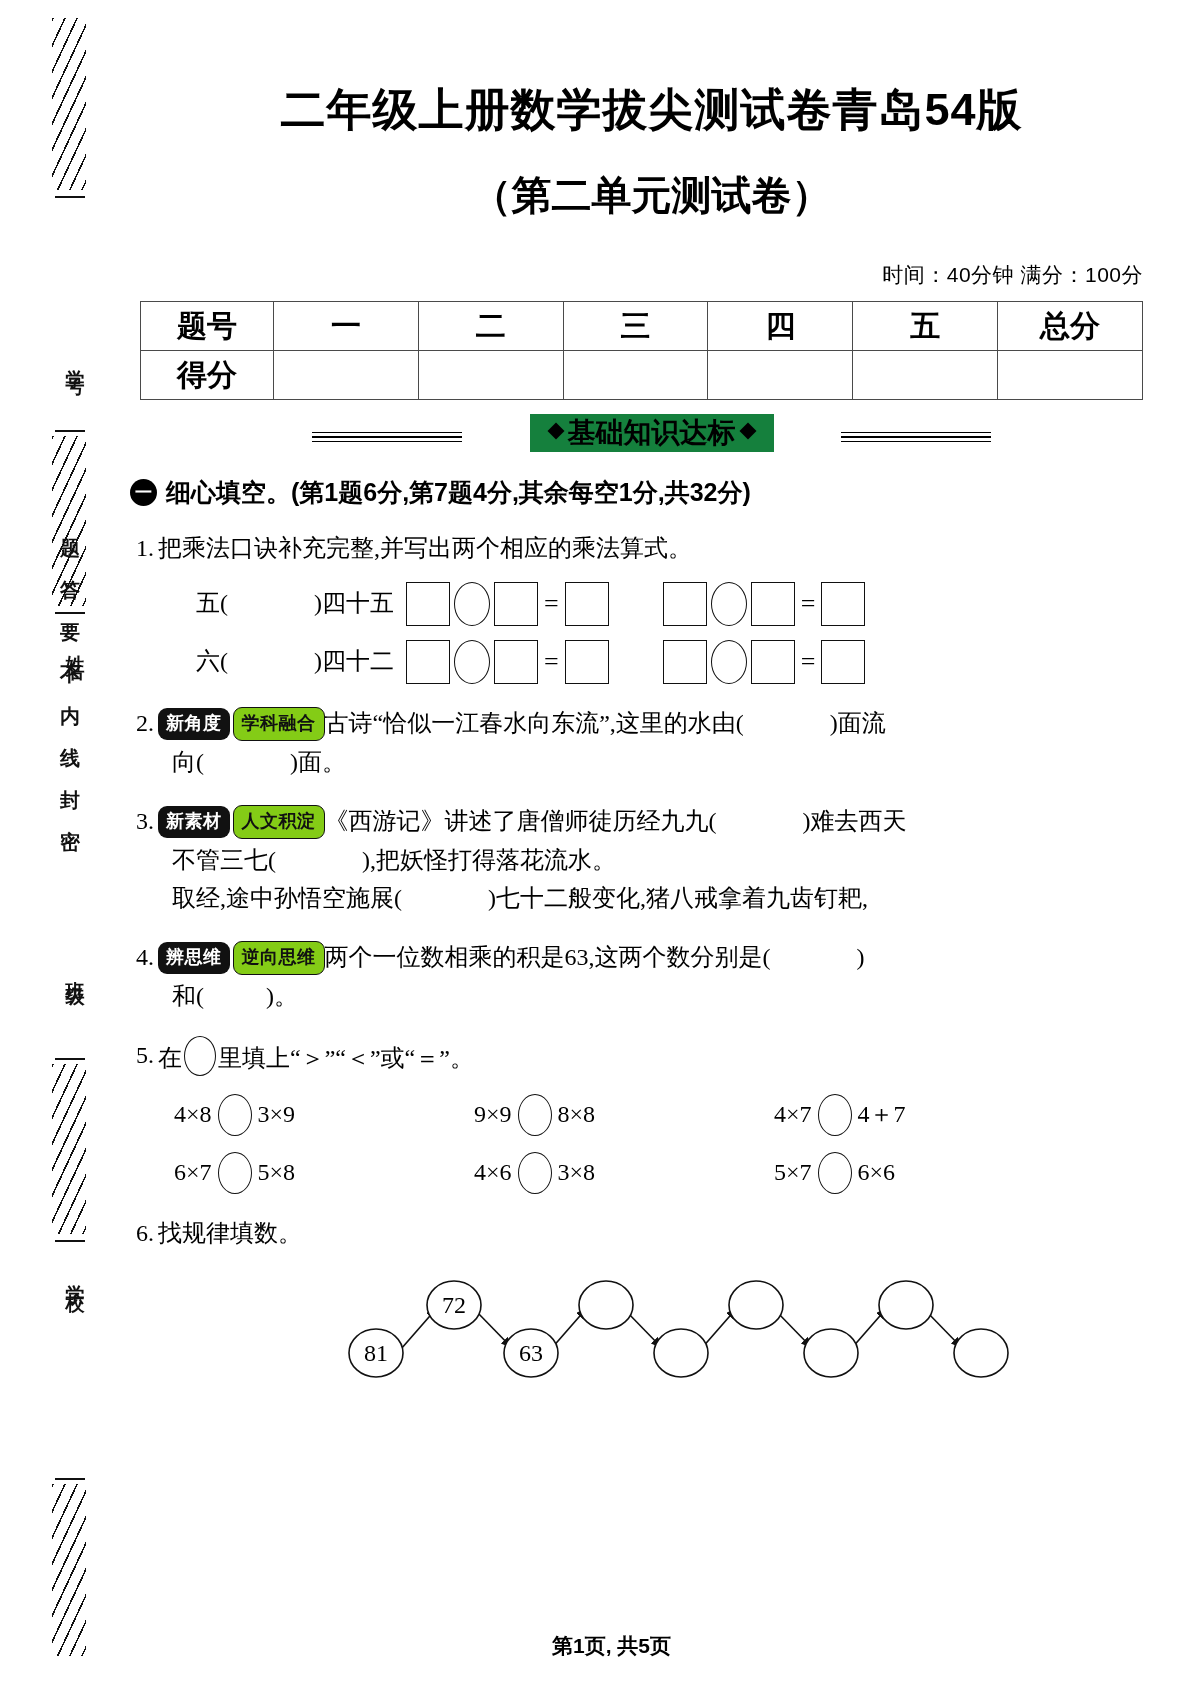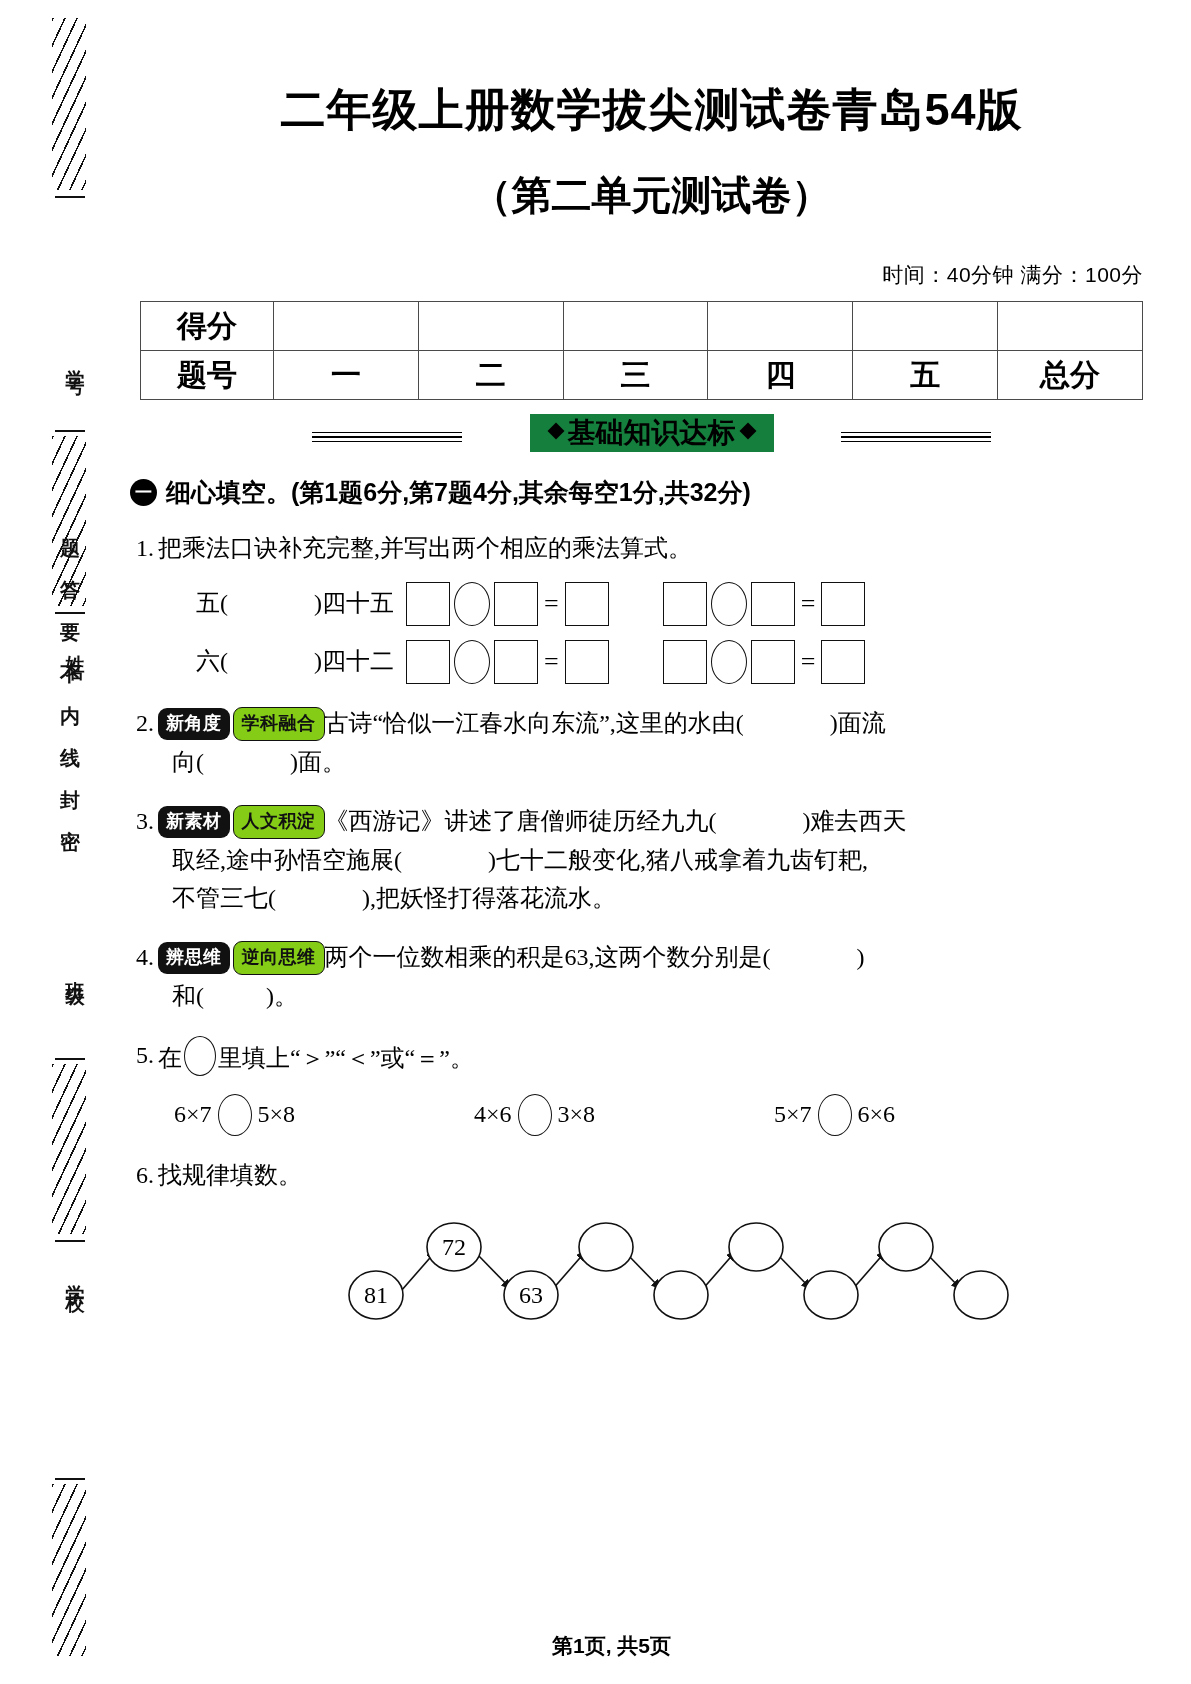--- a/index.html
+++ b/index.html
@@ -243,37 +243,37 @@
   <div class="content">
 
     <div class="title">二年级上册数学拔尖测试卷青岛54版</div>
     <div class="subtitle">（第二单元测试卷）</div>
     <div class="meta">时间：40分钟  满分：100分</div>
 
     <div class="score-wrap">
       <table class="score">
         <tbody>
             <tr>
-          <td class="head-label">得分</td>
-          <td></td>
-          <td></td>
-          <td></td>
-          <td></td>
-          <td></td>
-          <td></td>
-        </tr>
-        <tr>
           <td class="head-label">题号</td>
           <td>一</td>
           <td>二</td>
           <td>三</td>
           <td>四</td>
           <td>五</td>
           <td>总分</td>
         </tr>
+        <tr>
+          <td class="head-label">得分</td>
+          <td></td>
+          <td></td>
+          <td></td>
+          <td></td>
+          <td></td>
+          <td></td>
+        </tr>
       </tbody>
         </table>
     </div>
 
     <div class="banner">
       <span class="bline left"></span>
       <span class="bline right"></span>
       <span class="btext">
         <span class="dia"></span><span>基础知识达标</span><span class="dia"></span>
       </span>
@@ -335,24 +335,24 @@
     </div>
 
     <div class="q">
       <div class="qline">
         <span class="qnum">3.</span>
         <span class="qbody">
           <span class="badge dark">新素材</span><span class="badge light">人文积淀</span><span>《西游记》讲述了唐僧师徒历经九九(</span><span class="blank"></span><span>)难去西天</span>
         </span>
       </div>
       <div class="indent">
+        <span>不管三七(</span><span class="blank"></span><span>),把妖怪打得落花流水。</span>
+      </div>
+      <div class="indent">
         <span>取经,途中孙悟空施展(</span><span class="blank"></span><span>)七十二般变化,猪八戒拿着九齿钉耙,</span>
-      </div>
-      <div class="indent">
-        <span>不管三七(</span><span class="blank"></span><span>),把妖怪打得落花流水。</span>
       </div>
     </div>
 
     <div class="q">
       <div class="qline">
         <span class="qnum">4.</span>
         <span class="qbody">
           <span class="badge dark">辨思维</span><span class="badge light">逆向思维</span><span>两个一位数相乘的积是63,这两个数分别是(</span><span class="blank"></span><span>)</span>
         </span>
       </div>
@@ -362,20 +362,37 @@
     </div>
 
     <div class="q">
       <div class="qline">
         <span class="qnum">5.</span>
         <span class="qbody">
           <span>在</span><span class="inline-oval"></span><span>里填上“＞”“＜”或“＝”。</span>
         </span>
       </div>
 
+      <div class="cmprow">
+        <span class="cmp c1">
+          <span>4×8</span>
+          <span class="oval"></span>
+          <span>3×9</span>
+        </span>
+        <span class="cmp c2">
+          <span>9×9</span>
+          <span class="oval"></span>
+          <span>8×8</span>
+        </span>
+        <span class="cmp">
+          <span>4×7</span>
+          <span class="oval"></span>
+          <span>4＋7</span>
+        </span>
+      </div>
 
       <div class="cmprow">
         <span class="cmp c1">
           <span>6×7</span>
           <span class="oval"></span>
           <span>5×8</span>
         </span>
         <span class="cmp c2">
           <span>4×6</span>
           <span class="oval"></span>

